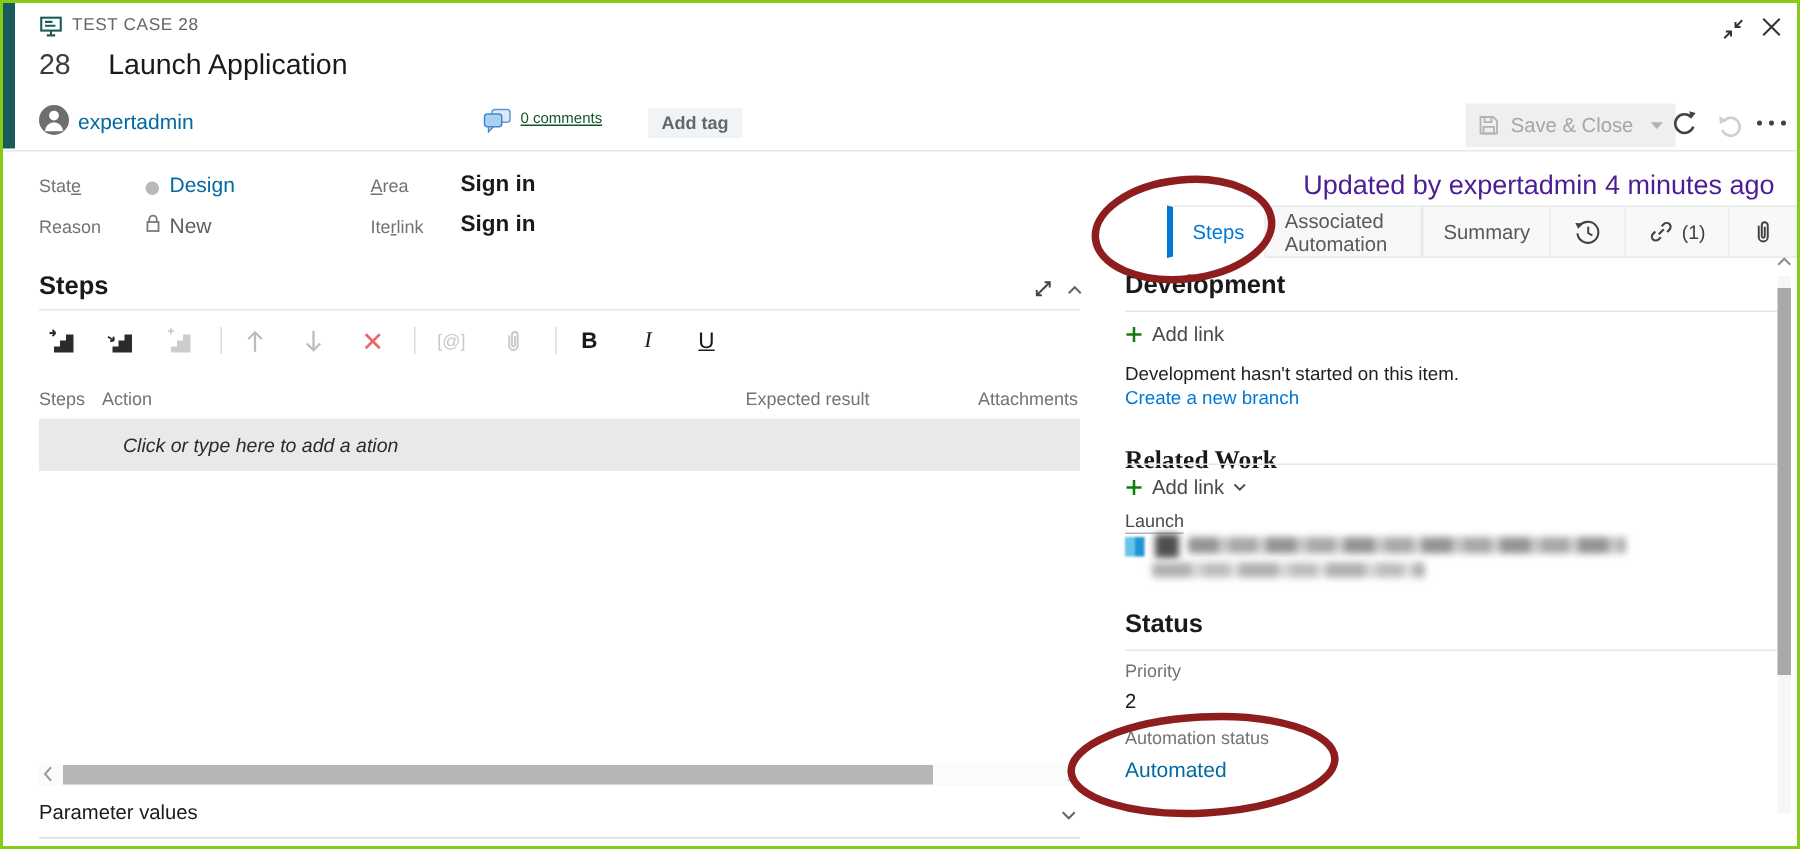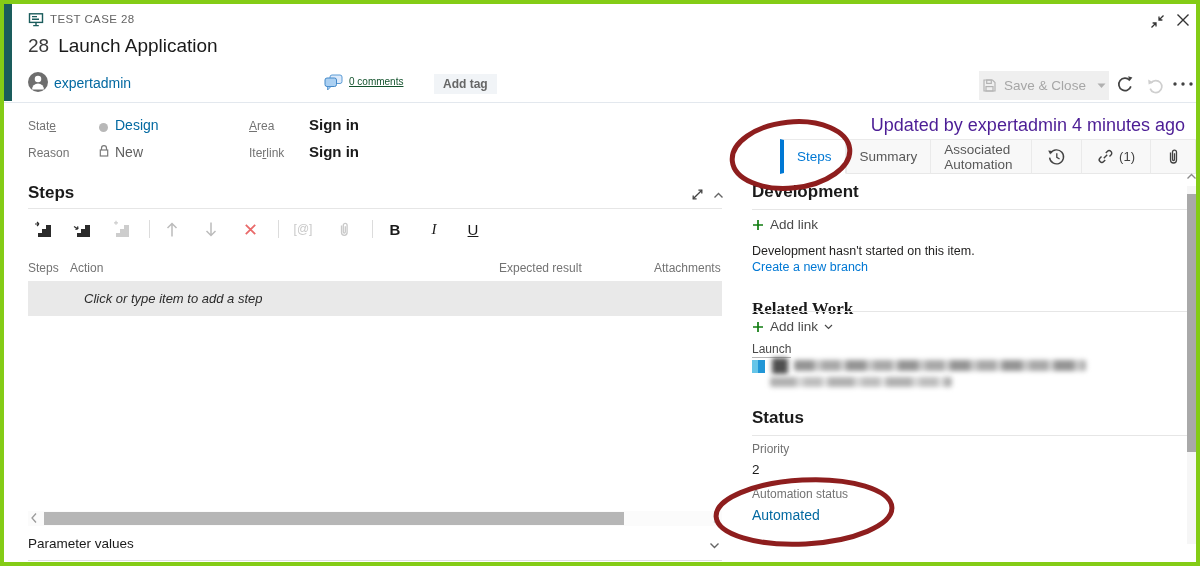--- a/index.html
+++ b/index.html
@@ -1,18 +1,18 @@
 <!DOCTYPE html>
 <html><head>
 <meta charset="utf-8">
 <style>
   html,body{margin:0;padding:0;width:1200px;height:566px;overflow:hidden;
     font-family:"Liberation Sans", sans-serif;background:#fff;}
   #app{position:relative;width:1200px;height:566px;box-sizing:border-box;
-    border:4px solid #84cc16;background:#fff;overflow:hidden;}
+    border:2px solid #84cc16;background:#fff;overflow:hidden;}
   .abs{position:absolute;}
   .hline{position:absolute;height:1px;background:#e6e6e6;}
   .lbl{font-size:12px;color:#737373;}
   .val{font-size:14px;color:#0369a1;}
   .heading{font-size:17px;font-weight:700;color:#1a1a1a;}
   .link{color:#0078d4;}
   .u{text-decoration:underline;}
   .iconbtn{display:inline-flex;align-items:center;justify-content:center;cursor:pointer;}
   svg{display:block;}
   
@@ -57,21 +57,21 @@
       </g>
     </svg>
   </span>
   <span class="abs iconbtn" style="left:1170px;top:7px;">
     <svg width="18" height="18" viewBox="0 0 18 18">
       <path d="M3.5 3.5 L14.5 14.5 M14.5 3.5 L3.5 14.5" stroke="#333" stroke-width="1.4"></path>
     </svg>
   </span>
 
   <div class="abs" style="left:24px;top:31px;font-size:19px;color:#1a1a1a;">
-    <span style="color:#3b3b3b;margin-right:9px;">28</span><span style="font-weight:400;">Launch Application</span>
+    <span style="color:#3b3b3b;margin-right:25px;">28</span><span style="font-weight:400;">Launch Application</span>
   </div>
 
   <span class="abs" style="left:24px;top:68px;width:20px;height:20px;border-radius:50%;background:#6e6e6e;overflow:hidden;">
     <svg width="20" height="20" viewBox="0 0 16 16">
       <circle cx="8" cy="5.6" r="2.6" fill="#fff"></circle>
       <path d="M3.2 14 a4.8 4.8 0 0 1 9.6 0 Z" fill="#fff"></path>
     </svg>
   </span>
   <span class="abs val" style="left:50px;top:71px;">expertadmin</span>
 
@@ -79,21 +79,21 @@
     <svg width="19" height="17" viewBox="0 0 19 17">
       <rect x="6" y="1" width="12" height="8.5" rx="2" fill="#dceafb" stroke="#5b9bd5"></rect>
       <rect x="1" y="4" width="11.5" height="8.5" rx="2" fill="#abd0f2" stroke="#4288c8"></rect>
       <path d="M3.6 12.5 V16 l3.4-3.5 Z" fill="#abd0f2" stroke="#4288c8" stroke-width="0.8"></path>
     </svg>
   </span>
   <span class="abs" style="left:345px;top:72px;font-size:10px;color:#14532d;text-decoration:underline;">0 comments</span>
 
   <span class="abs" style="left:430px;top:70px;background:#f1f4f7;color:#666;font-size:12px;padding:3px 9px;cursor:pointer;font-weight:bold;">Add tag</span>
 
-  <div class="abs" style="left:975px;top:67px;width:130px;height:29px;background:#efefef;display:flex;align-items:center;justify-content:center;gap:7px;cursor:default;">
+  <div class="abs" style="left:975px;top:67px;width:140px;height:29px;background:#efefef;display:flex;align-items:center;justify-content:center;gap:7px;cursor:default;">
     <span class="iconbtn">
       <svg width="15" height="15" viewBox="0 0 15 15">
         <g stroke="#b3b3b3" stroke-width="1.2" fill="none">
           <path d="M2 2 h8.5 L13 4.5 V13 H2 Z"></path>
           <rect x="4.7" y="2" width="4.6" height="3.4"></rect>
           <rect x="4" y="8.6" width="7" height="4.4"></rect>
         </g>
       </svg>
     </span>
     <span style="font-size:13.5px;color:#a6a6a6;">Save &amp; Close</span>
@@ -216,21 +216,21 @@
     <span class="tbi fmt" style="font-style:italic;font-family:'Liberation Serif',serif;">I</span>
     <span class="tbi fmt" style="text-decoration:underline;">U</span>
   </div>
 
   <span class="abs lbl" style="left:24px;top:257px;">Steps</span>
   <span class="abs lbl" style="left:66px;top:257px;">Action</span>
   <span class="abs lbl" style="left:495px;top:257px;">Expected result</span>
   <span class="abs lbl" style="left:650px;top:257px;">Attachments</span>
 
   <div class="abs" style="left:24px;top:277px;width:694px;height:35px;background:#e9e9e9;display:flex;align-items:center;cursor:text;">
-    <span style="margin-left:56px;font-size:13px;font-style:italic;color:#2b2b2b;">Click or type item to add a step</span>
+    <span style="margin-left:56px;font-size:13px;font-style:italic;color:#2b2b2b;">Click or type here to add a ation</span>
   </div>
 
   <div class="abs" style="left:24px;top:507px;width:694px;height:15px;background:#fbfbfb;">
     <span class="abs scroll-chevron" style="left:1px;top:1px;">
       <svg width="10" height="12" viewBox="0 0 10 12">
           <path d="M7 1.5 L3 6 L7 10.5" stroke="#9a9a9a" stroke-width="1.3" fill="none"></path>
         </svg>
     </span>
     <div class="abs" style="left:16px;top:1px;width:580px;height:13px;background:#b6b6b6;"></div>
     <span class="abs scroll-chevron" style="right:1px;top:1px;">
@@ -245,25 +245,25 @@
     <svg width="11" height="7" viewBox="0 0 11 7">
         <path d="M1.5 1.5 L5.5 5.5 L9.5 1.5" stroke="#666" stroke-width="1.4" fill="none"></path>
       </svg>
   </span>
   <div class="hline" style="left:24px;top:556px;width:694px;background:#dedede;"></div>
 
   <div class="tabstrip">
     <div class="tab active">
       <span>Steps</span>
     </div>
+    <div class="tab">
+      <span>Associated Automation</span>
+    </div>
     <div class="tab" style="border-left:1px solid #eaeaea;">
       <span>Summary</span>
-    </div>
-    <div class="tab">
-      <span>Associated Automation</span>
     </div>
     <div class="tab icon-tab">
       <span class="iconbtn">
         <svg width="19" height="18" viewBox="0 0 19 18">
           <path d="M3.6 5.2 A7 7 0 1 1 2.6 9.6" fill="none" stroke="#424242" stroke-width="1.4"></path>
           <polygon points="1.2,2.6 5.4,2.9 3.2,6.6" fill="#424242"></polygon>
           <path d="M9.8 5.2 V9.4 L12.6 11" fill="none" stroke="#424242" stroke-width="1.3"></path>
         </svg>
       </span>
     </div>

